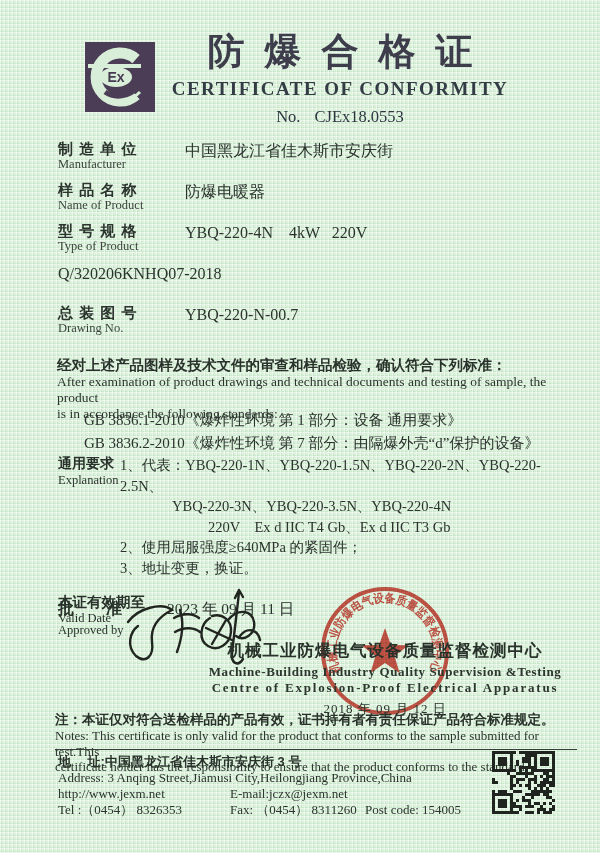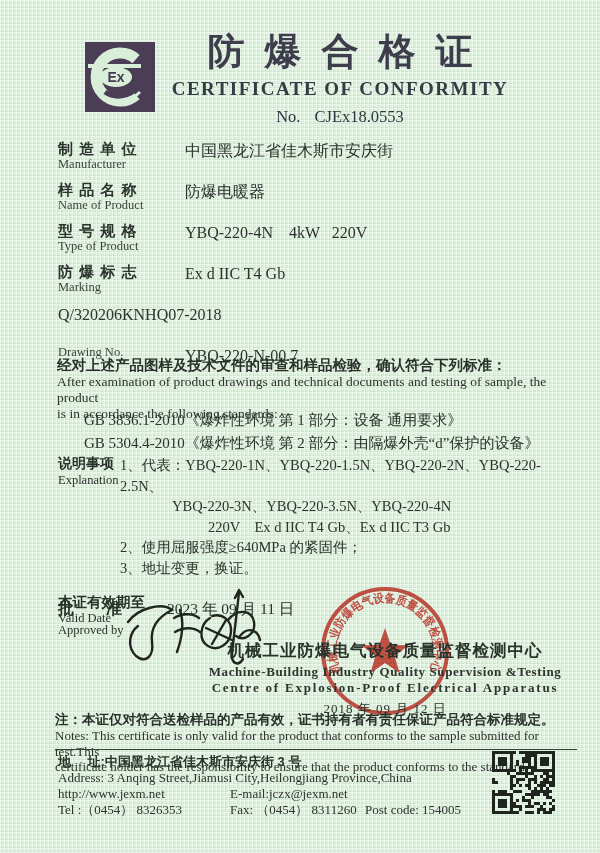--- a/index.html
+++ b/index.html
@@ -121,50 +121,44 @@
       <div class="fval" data-bind="certificate.fields.1.value">防爆电暖器</div>
     </div>
     <div class="frow">
       <div class="flabel">
         <div class="cn" data-bind="certificate.fields.2.label_cn">型 号 规 格</div>
         <div class="en" data-bind="certificate.fields.2.label_en">Type of Product</div>
       </div>
       <div class="fval" data-bind="certificate.fields.2.value">YBQ-220-4N    4kW   220V</div>
     </div>
     <div class="frow">
-      <div class="flabel">
-        <div class="cn" data-bind="certificate.fields.3.label_cn">防 爆 标 志</div>
-        <div class="en" data-bind="certificate.fields.3.label_en">Marking</div>
-      </div>
-      <div class="fval" data-bind="certificate.fields.3.value">Ex d IIC T4 Gb</div>
-    </div>
-    <div class="frow">
       <div class="fval" data-bind="certificate.fields.4.value">Q/320206KNHQ07-2018</div>
     </div>
     <div class="frow">
       <div class="flabel">
+        <div class="cn" data-bind="certificate.fields.5.label_cn">总 装 图 号</div>
         <div class="en" data-bind="certificate.fields.5.label_en">Drawing No.</div>
       </div>
       <div class="fval" data-bind="certificate.fields.5.value">YBQ-220-N-00.7</div>
     </div>
   </div>
 
   <div class="statement">
     <div class="cn" data-bind="certificate.statement.cn">经对上述产品图样及技术文件的审查和样品检验，确认符合下列标准：</div>
     <div class="en" data-bind="certificate.statement.en1">After examination of product drawings and technical documents and testing of sample, the product</div>
     <div class="en" data-bind="certificate.statement.en2">is in accordance the following standards:</div>
   </div>
 
   <div class="standards">
     <div data-bind="certificate.standards.0">GB 3836.1-2010《爆炸性环境 第 1 部分：设备 通用要求》</div>
-    <div data-bind="certificate.standards.1">GB 5304.4-2010《爆炸性环境 第 2 部分：由隔爆外壳“d”保护的设备》</div>
+    <div data-bind="certificate.standards.1">GB 3836.2-2010《爆炸性环境 第 7 部分：由隔爆外壳“d”保护的设备》</div>
   </div>
 
   <div class="expl-label">
-    <div class="cn" data-bind="certificate.explanation.label_cn">说明事项</div>
+    <div class="cn" data-bind="certificate.explanation.label_cn">通用要求</div>
     <div class="en" data-bind="certificate.explanation.label_en">Explanation</div>
   </div>
   <div class="expl-content">
     <div data-bind="certificate.explanation.item1_line1">1、代表：YBQ-220-1N、YBQ-220-1.5N、YBQ-220-2N、YBQ-220-2.5N、</div>
     <div class="ind1" data-bind="certificate.explanation.item1_line2">YBQ-220-3N、YBQ-220-3.5N、YBQ-220-4N</div>
     <div class="ind2" data-bind="certificate.explanation.item1_line3">220V    Ex d IIC T4 Gb、Ex d IIC T3 Gb</div>
     <div data-bind="certificate.explanation.item2">2、使用屈服强度≥640MPa 的紧固件；</div>
     <div data-bind="certificate.explanation.item3">3、地址变更，换证。</div>
   </div>
 

